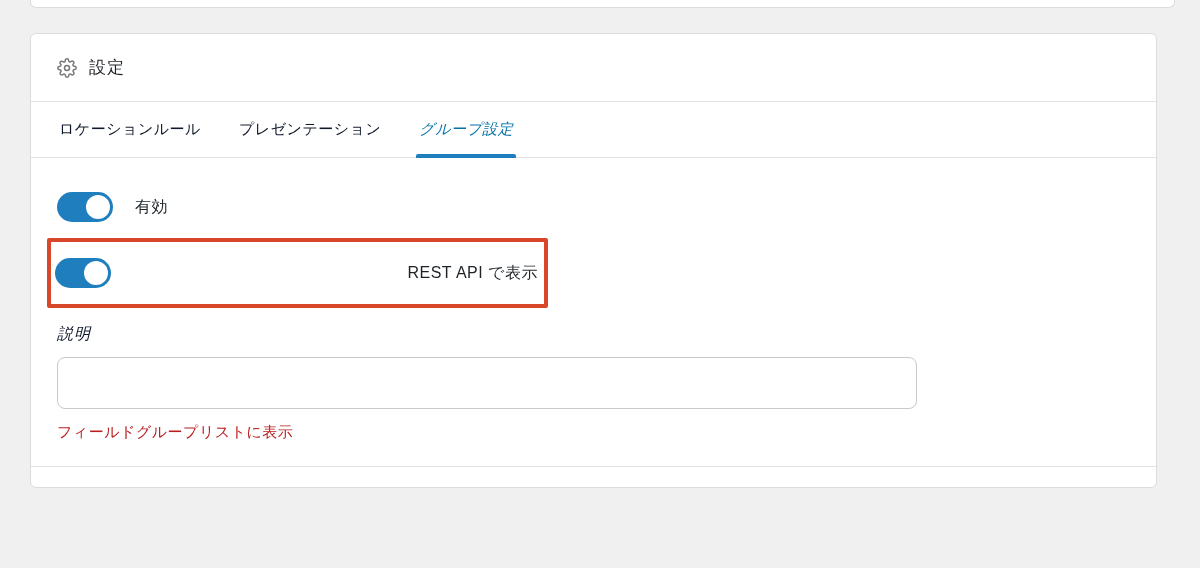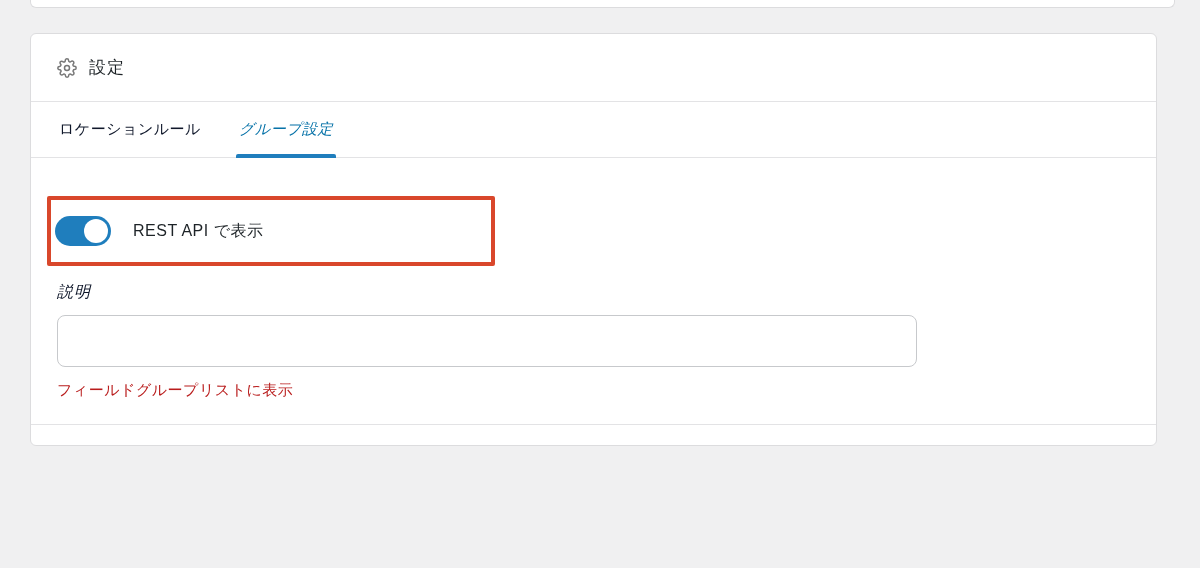--- a/index.html
+++ b/index.html
@@ -77,21 +77,22 @@
     display: flex;
     align-items: center;
     gap: 22px;
     padding: 6px 0;
   }
   .row-highlight {
     border: 4px solid #d9472b;
     border-radius: 2px;
     padding: 16px 6px 16px 4px;
     margin: 10px 0 14px -10px;
-    width: 448px;
+    width: 501px;
+    justify-content: space-between;
   }
   .toggle {
     position: relative;
     width: 56px;
     height: 30px;
     background: #1f7ebd;
     border-radius: 30px;
     cursor: pointer;
     flex-shrink: 0;
   }
@@ -149,25 +150,30 @@
       <svg viewBox="0 0 24 24" width="20" height="20" fill="none" stroke="currentColor" stroke-width="1.8">
         <circle cx="12" cy="12" r="3"></circle>
         <path d="M19.4 15a1.65 1.65 0 0 0 .33 1.82l.06.06a2 2 0 1 1-2.83 2.83l-.06-.06a1.65 1.65 0 0 0-1.82-.33 1.65 1.65 0 0 0-1 1.51V21a2 2 0 0 1-4 0v-.09a1.65 1.65 0 0 0-1-1.51 1.65 1.65 0 0 0-1.82.33l-.06.06a2 2 0 1 1-2.83-2.83l.06-.06a1.65 1.65 0 0 0 .33-1.82 1.65 1.65 0 0 0-1.51-1H3a2 2 0 0 1 0-4h.09a1.65 1.65 0 0 0 1.51-1 1.65 1.65 0 0 0-.33-1.82l-.06-.06a2 2 0 1 1 2.83-2.83l.06.06a1.65 1.65 0 0 0 1.82.33h0a1.65 1.65 0 0 0 1-1.51V3a2 2 0 0 1 4 0v.09a1.65 1.65 0 0 0 1 1.51h0a1.65 1.65 0 0 0 1.82-.33l.06-.06a2 2 0 1 1 2.83 2.83l-.06.06a1.65 1.65 0 0 0-.33 1.82v0a1.65 1.65 0 0 0 1.51 1H21a2 2 0 0 1 0 4h-.09a1.65 1.65 0 0 0-1.51 1z"></path>
       </svg>
     </span>
     <span class="title">設定</span>
   </div>
 
   <div class="tabs">
     <div class="tab">ロケーションルール</div>
+    <div class="tab">プレゼンテーション</div>
     <div class="tab active">グループ設定</div>
   </div>
 
   <div class="panel-body">
 
+    <div class="row">
+      <div class="toggle"></div>
+      <div class="row-label">有効</div>
+    </div>
 
     <div class="row row-highlight">
       <div class="toggle"></div>
       <div class="row-label">REST API で表示</div>
     </div>
 
     <div class="field-label">説明</div>
     <input type="text" class="text-input" value="" style="">
     <div class="help-text">フィールドグループリストに表示</div>
 

